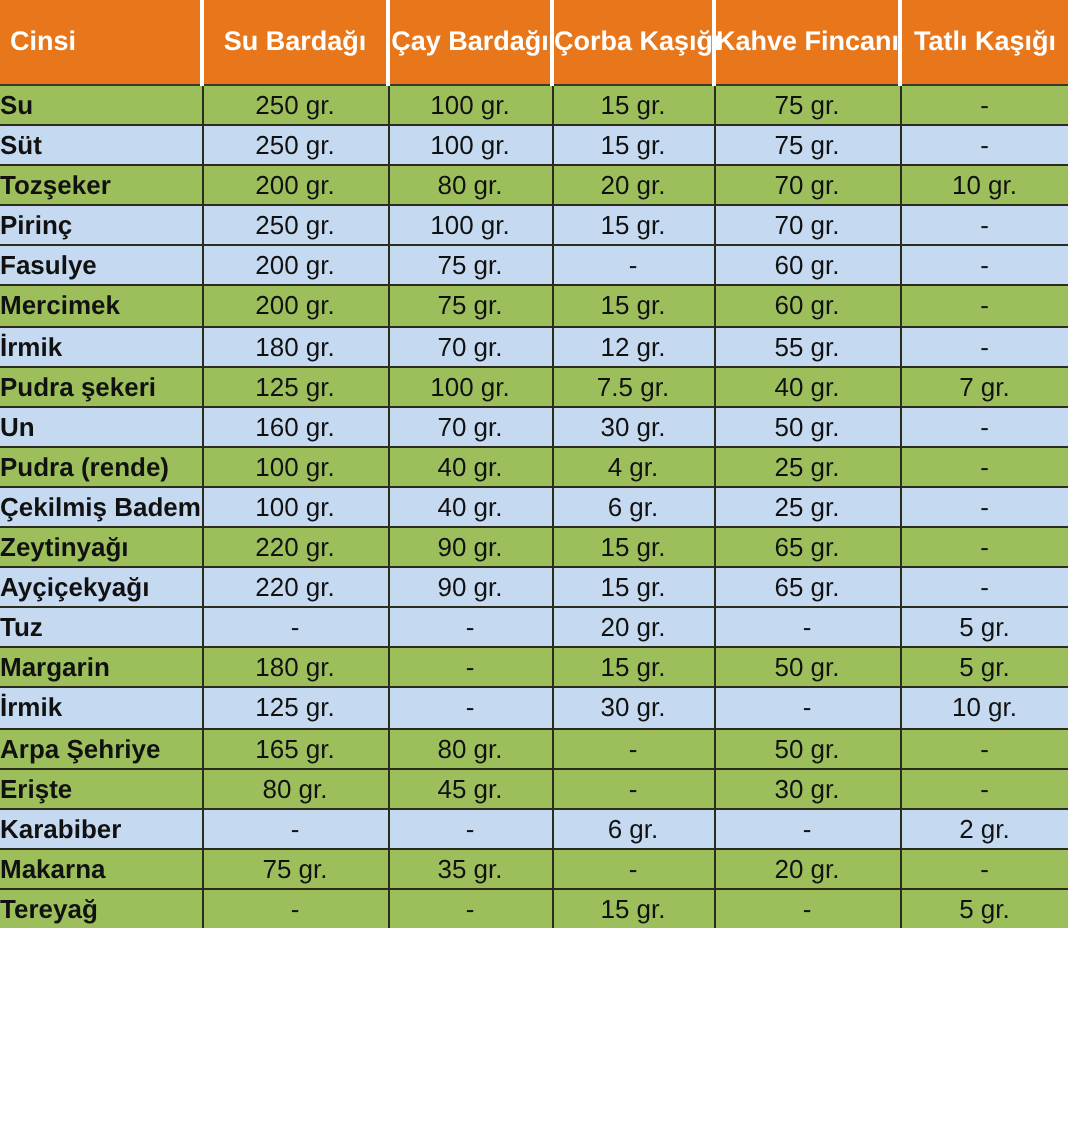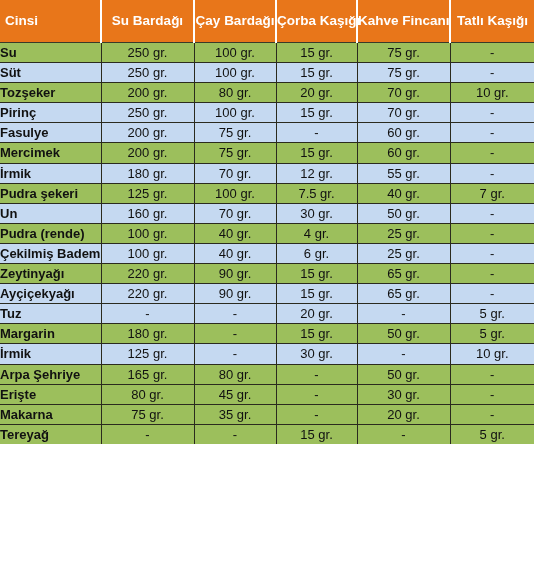--- a/index.html
+++ b/index.html
@@ -232,20 +232,28 @@
         <td>-</td>
       </tr>
       <tr class="green">
         <td class="name-col">Erişte</td>
         <td>80 gr.</td>
         <td>45 gr.</td>
         <td>-</td>
         <td>30 gr.</td>
         <td>-</td>
       </tr>
+      <tr class="blue">
+        <td class="name-col">Karabiber</td>
+        <td>-</td>
+        <td>-</td>
+        <td>6 gr.</td>
+        <td>-</td>
+        <td>2 gr.</td>
+      </tr>
       <tr class="green">
         <td class="name-col">Makarna</td>
         <td>75 gr.</td>
         <td>35 gr.</td>
         <td>-</td>
         <td>20 gr.</td>
         <td>-</td>
       </tr>
       <tr class="green">
         <td class="name-col">Tereyağ</td>

